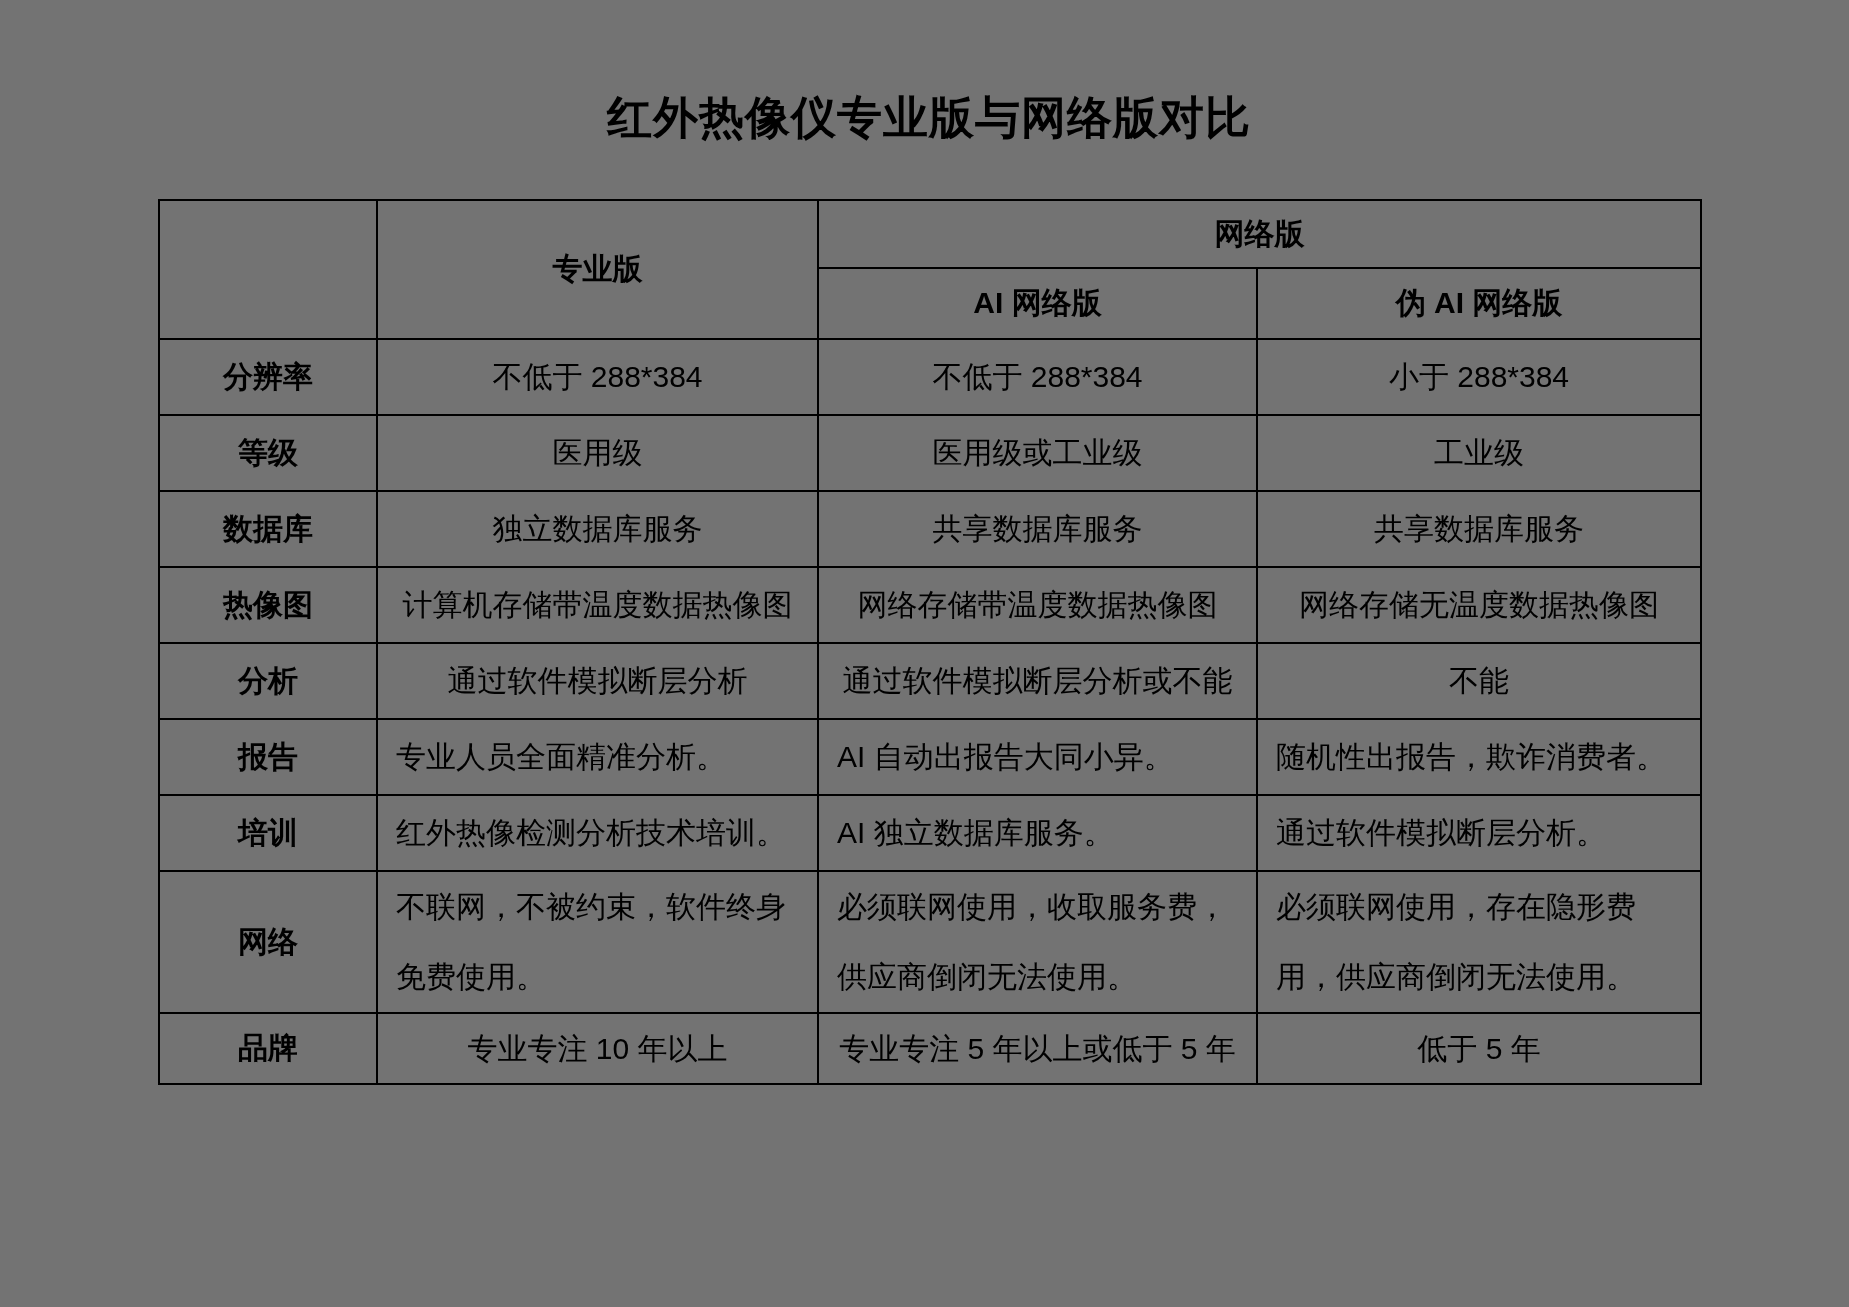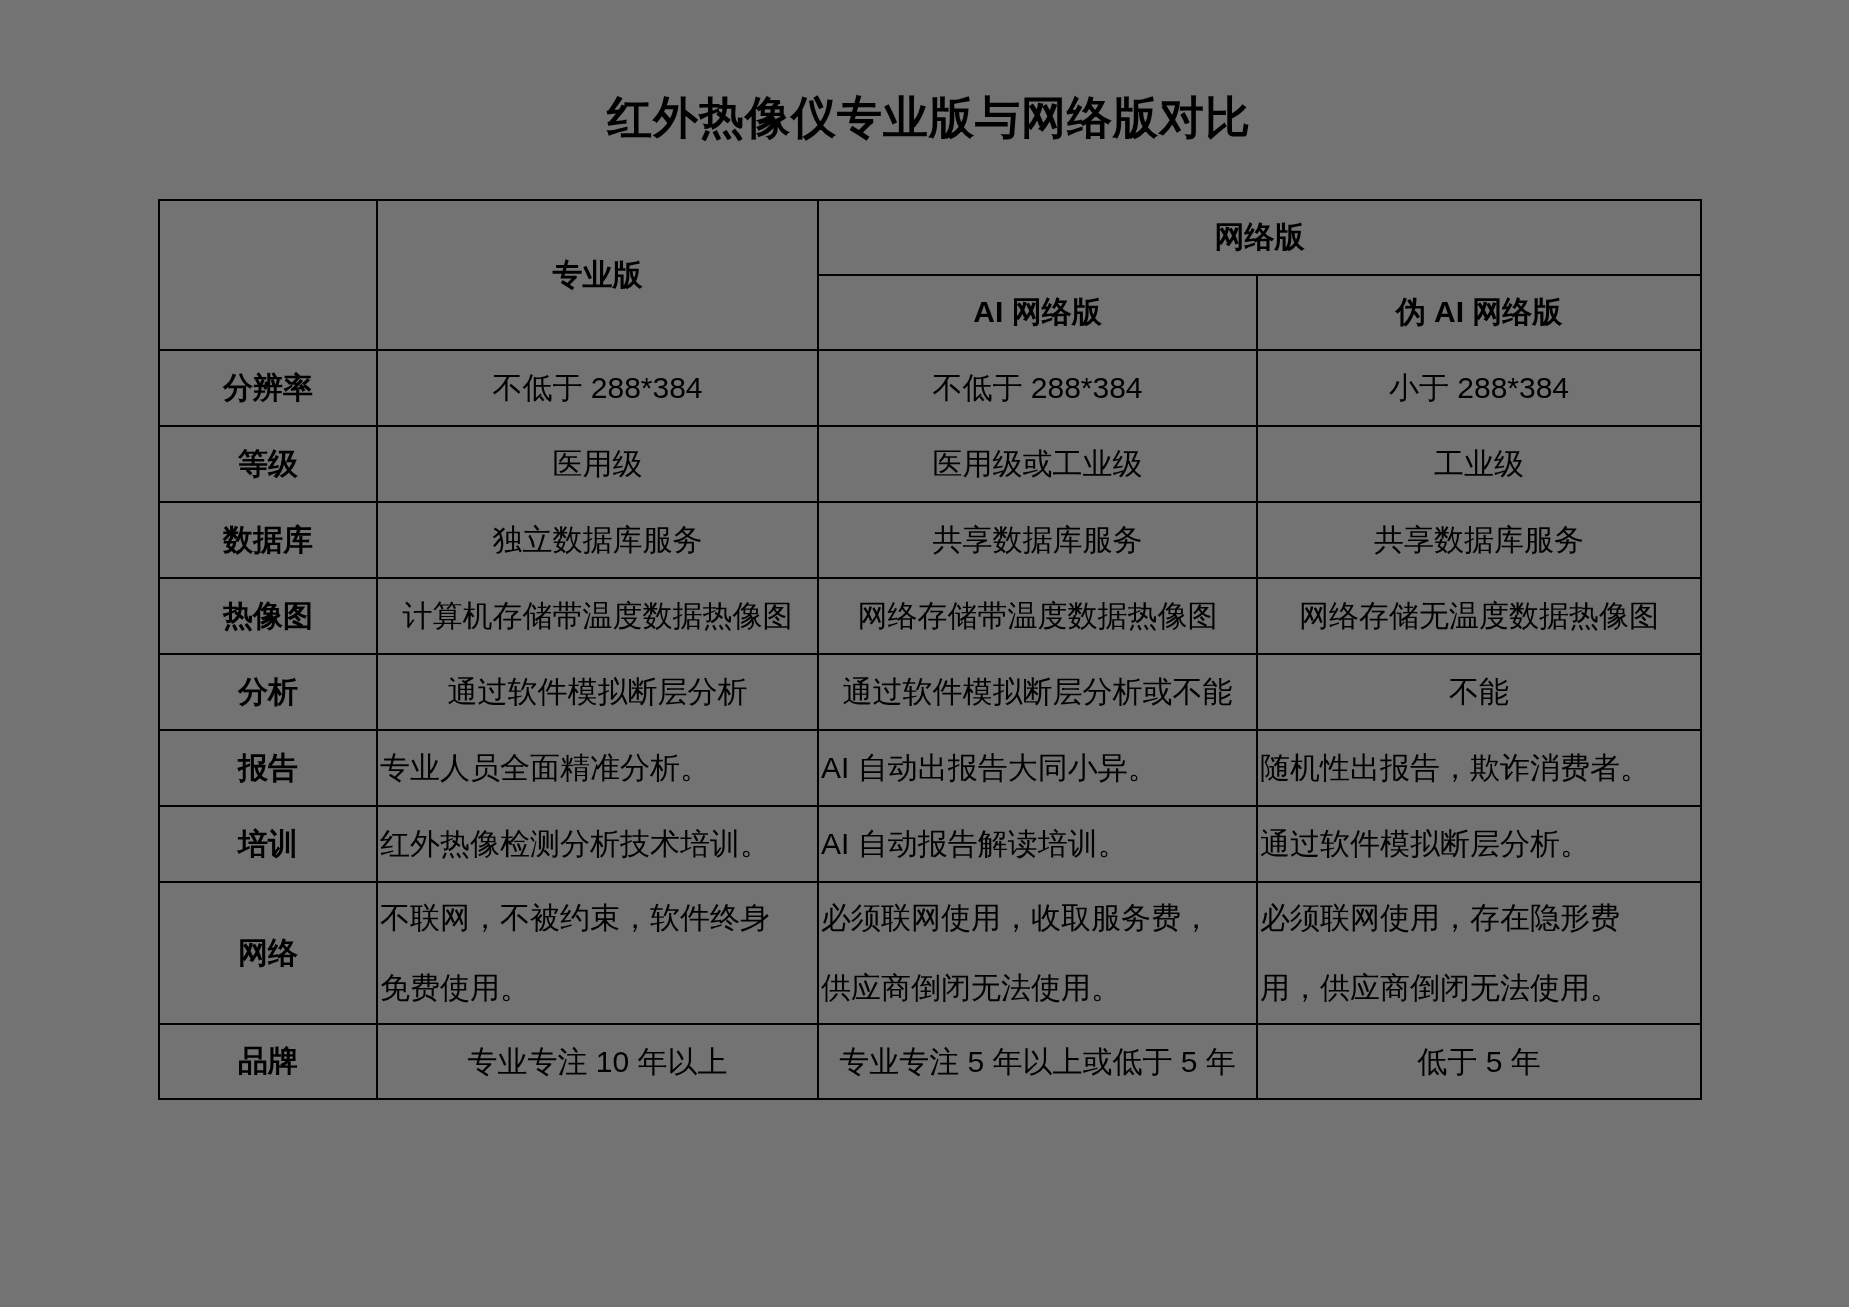--- a/index.html
+++ b/index.html
@@ -31,35 +31,35 @@
     top: 199px;
     left: 158px;
     width: 1542px;
     border-collapse: collapse;
     table-layout: fixed;
   }
   table.cmp th, table.cmp td {
     border: 2px solid #000000;
     font-size: 30px;
     vertical-align: middle;
-    padding: 16px 6px;
+    padding: 9px 6px;
     overflow: hidden;
   }
   table.cmp th {
     font-weight: bold;
     text-align: center;
   }
   table.cmp td {
     font-weight: normal;
     text-align: center;
     line-height: 1.25;
   }
   table.cmp td.left {
     text-align: left;
-    padding: 0 2px;
+    padding: 0 18px;
   }
   tr.hdr-top   { height: 68px; }
   tr.hdr-sub   { height: 71px; }
   tr.row       { height: 76px; }
   tr.row-tall  { height: 141px; }
   tr.row-last  { height: 71px; }
   tr.row-tall td {
     white-space: pre-line;
     line-height: 70px;
   }
@@ -128,21 +128,21 @@
     <tr class="row">
       <th>报告</th>
       <td class="left">专业人员全面精准分析。</td>
       <td class="left">AI 自动出报告大同小异。</td>
       <td class="left">随机性出报告，欺诈消费者。</td>
     </tr>
 
     <tr class="row">
       <th>培训</th>
       <td class="left">红外热像检测分析技术培训。</td>
-      <td class="left">AI 自动报告解读培训。</td>
+      <td class="left">AI 独立数据库服务。</td>
       <td class="left">通过软件模拟断层分析。</td>
     </tr>
 
     <tr class="row-tall">
       <th>网络</th>
       <td class="left">不联网，不被约束，软件终身
 免费使用。</td>
       <td class="left">必须联网使用，收取服务费，
 供应商倒闭无法使用。</td>
       <td class="left">必须联网使用，存在隐形费

